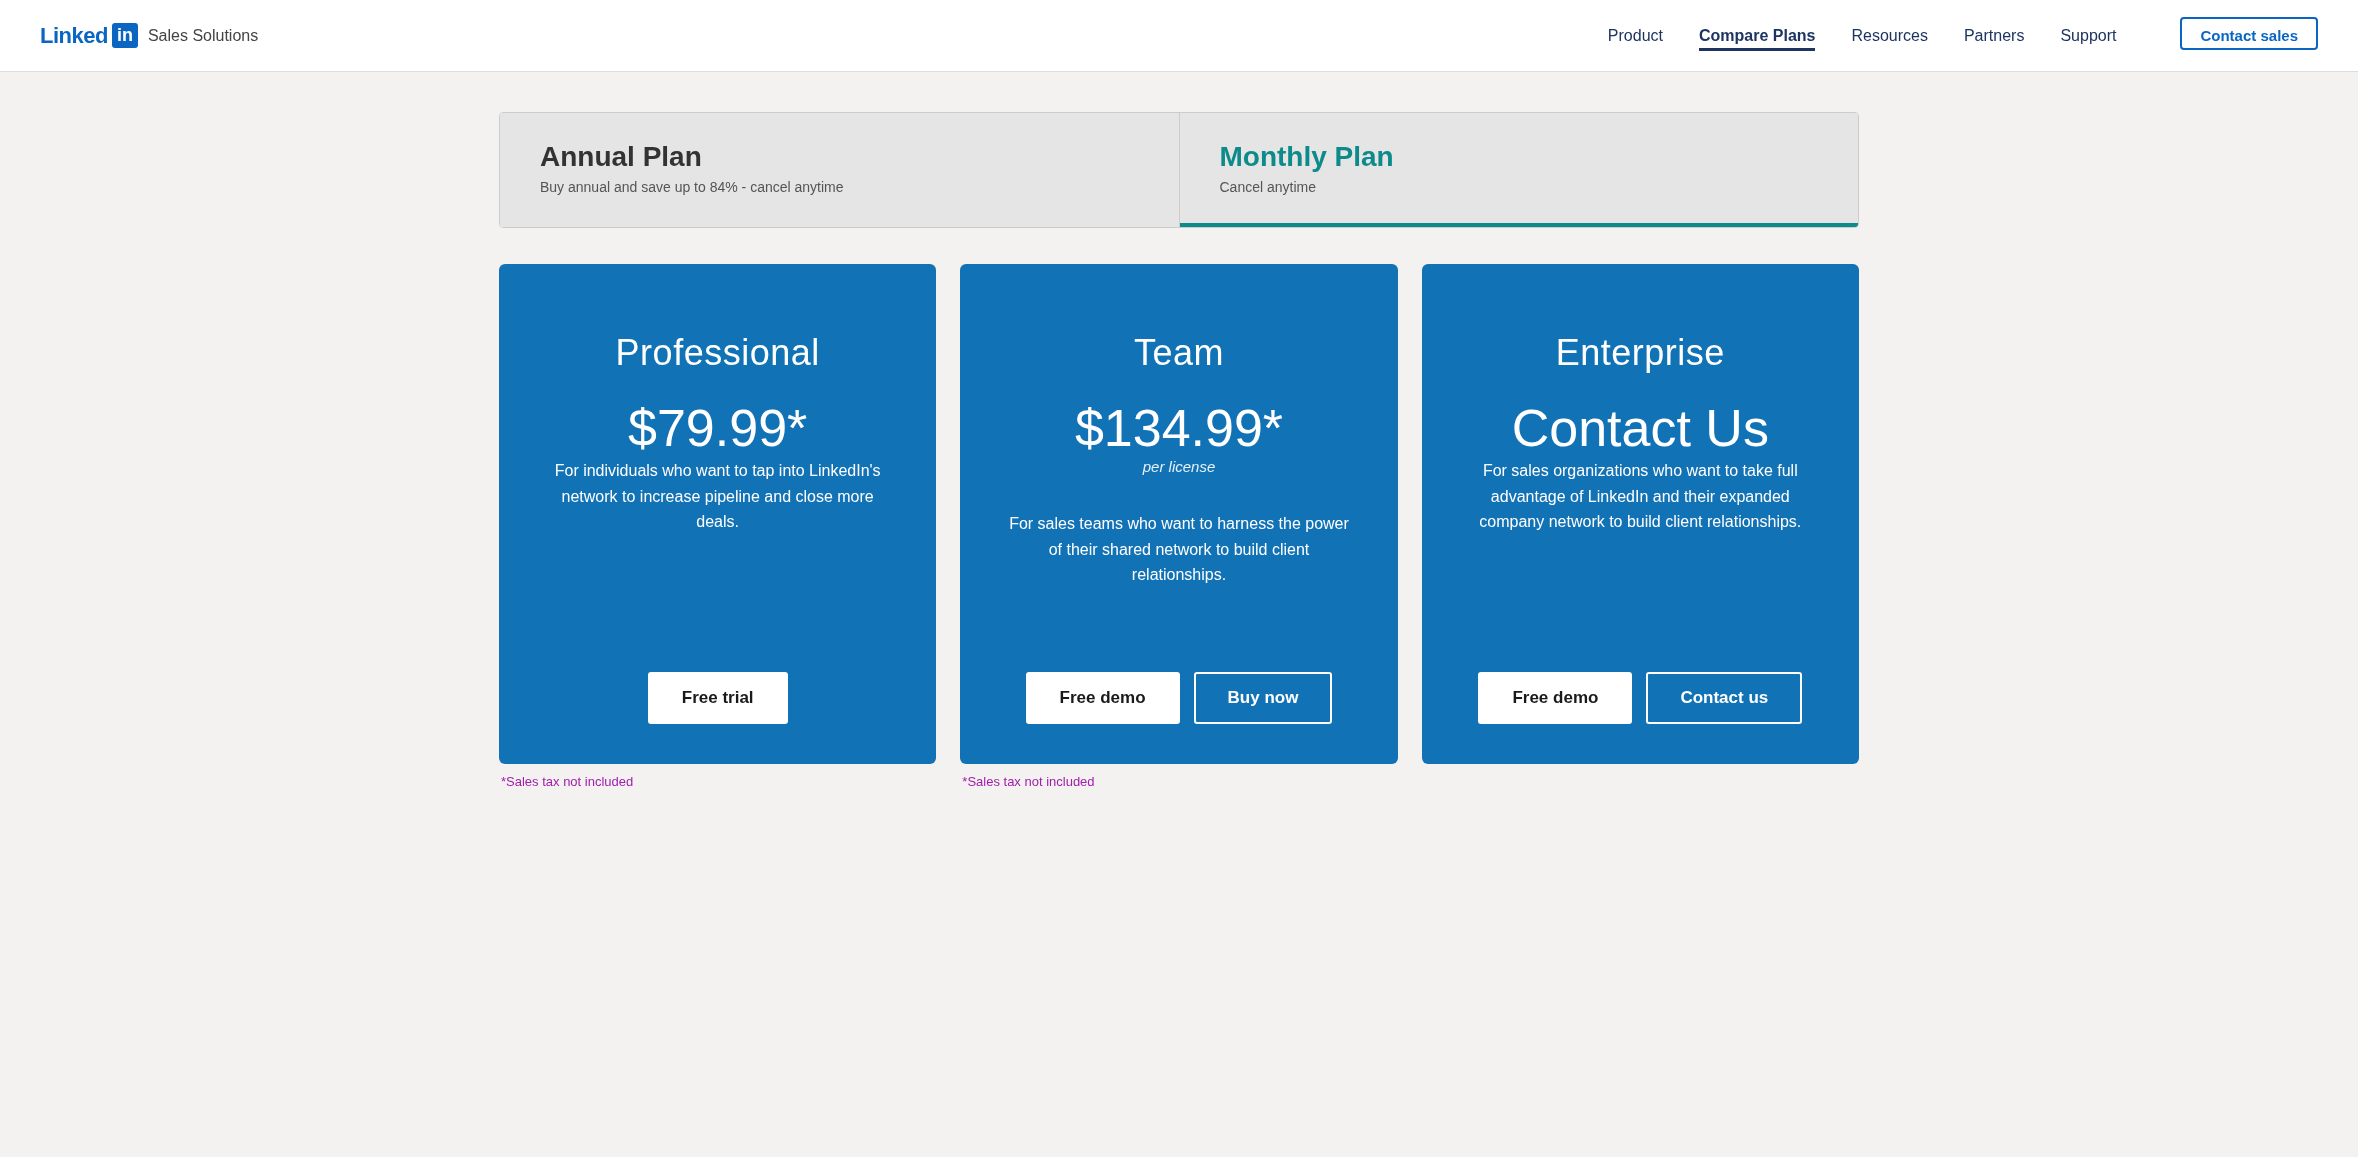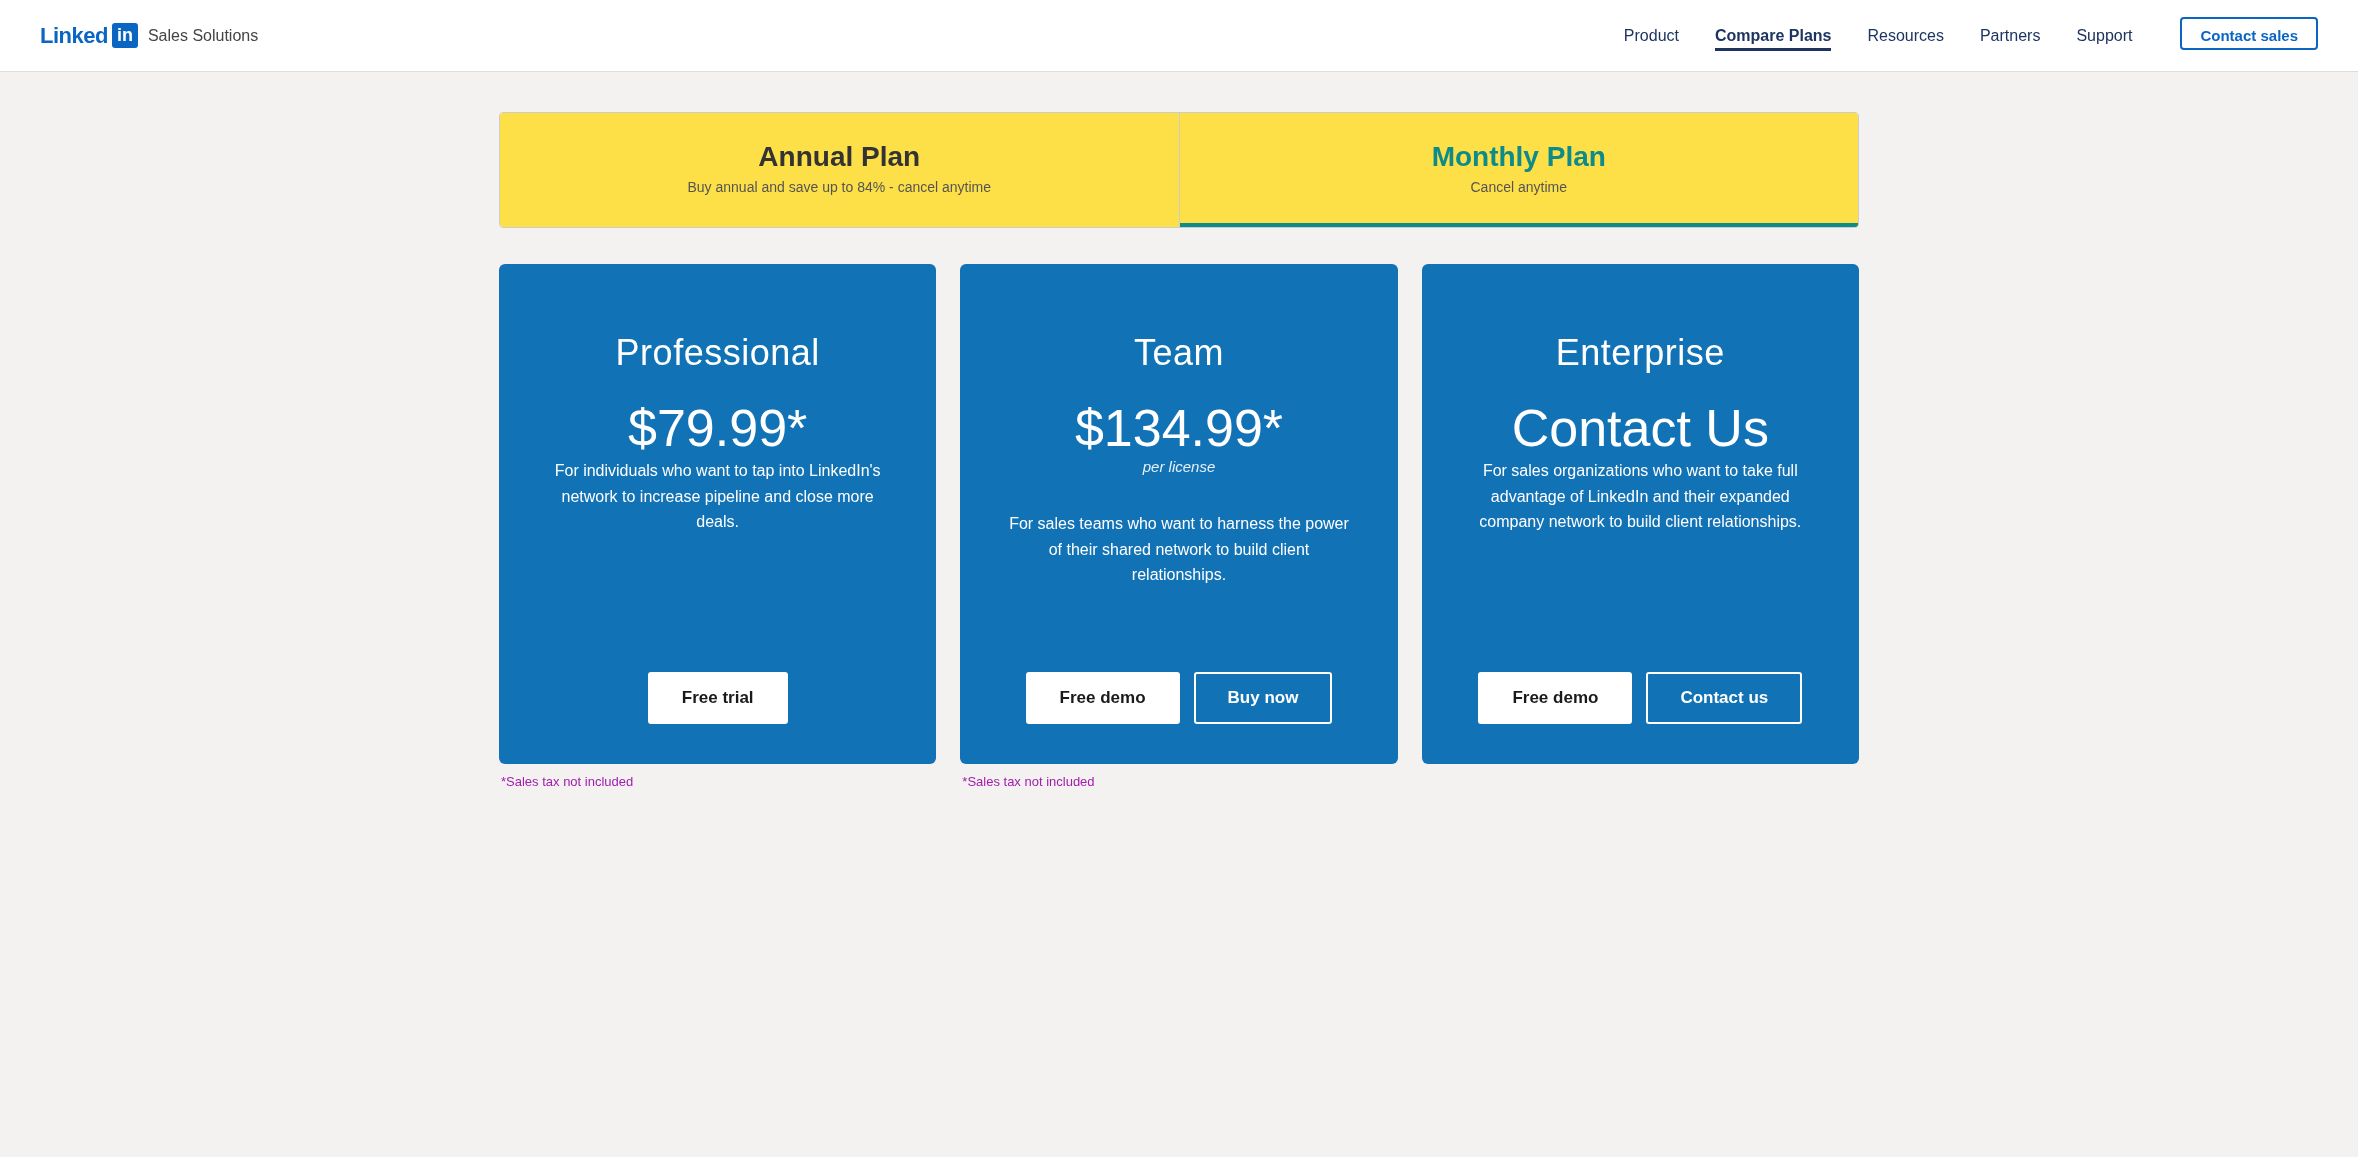--- a/index.html
+++ b/index.html
@@ -58,21 +58,21 @@
       color: #1d3461;
       font-weight: 500;
       padding-bottom: 4px;
     }
     .nav-links li a.active {
       color: #1d3461;
       border-bottom: 3px solid #1d3461;
       font-weight: 700;
     }
     .nav-contact-sales {
-      margin-left: 12px;
+      margin-left: 28px;
       border: 2px solid #0a66c2;
       color: #0a66c2 !important;
       padding: 8px 18px;
       border-radius: 4px;
       font-weight: 600 !important;
       font-size: 15px !important;
     }
 
     
     .main-content {
@@ -87,22 +87,21 @@
       border: 1px solid #ccc;
       border-radius: 4px;
       overflow: hidden;
       background: #fff;
       margin-bottom: 36px;
     }
     .plan-tab {
       flex: 1;
       padding: 28px 40px;
       cursor: pointer;
-      background: #fde047;
-      text-align: center;
+      background: #e5e5e5;
     }
     .plan-tab.active {
       border-bottom: 4px solid #0d8a8a;
     }
     .plan-tab-title {
       font-size: 28px;
       font-weight: 700;
       color: #333;
       margin-bottom: 6px;
     }

